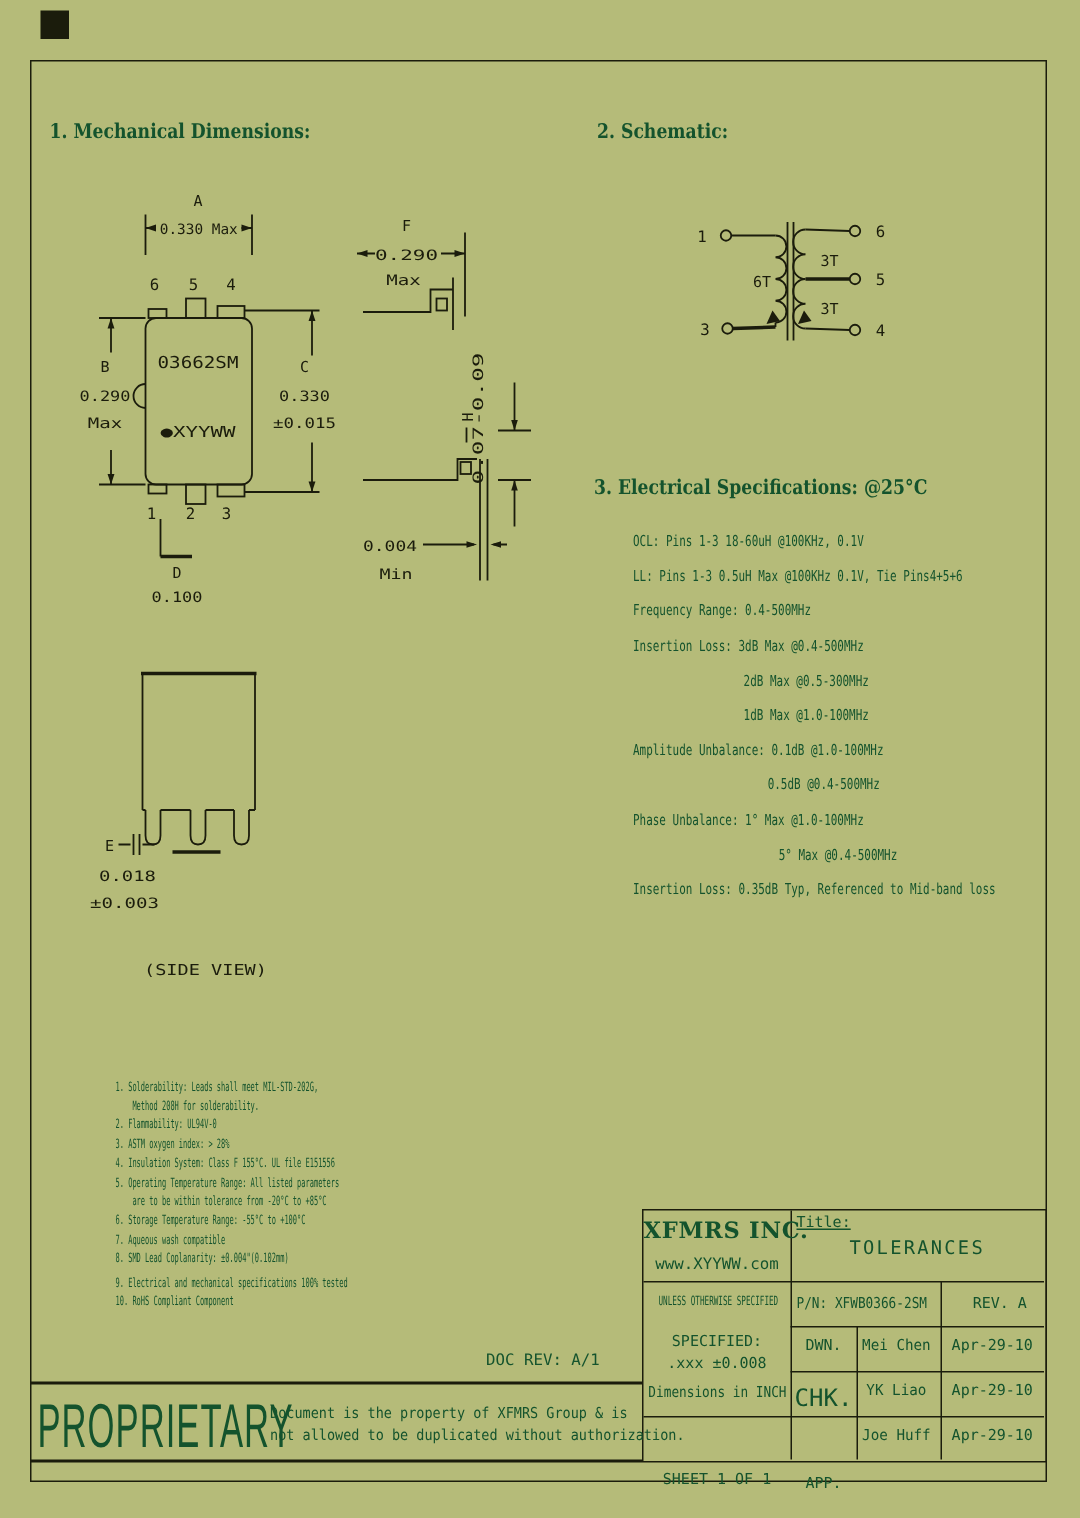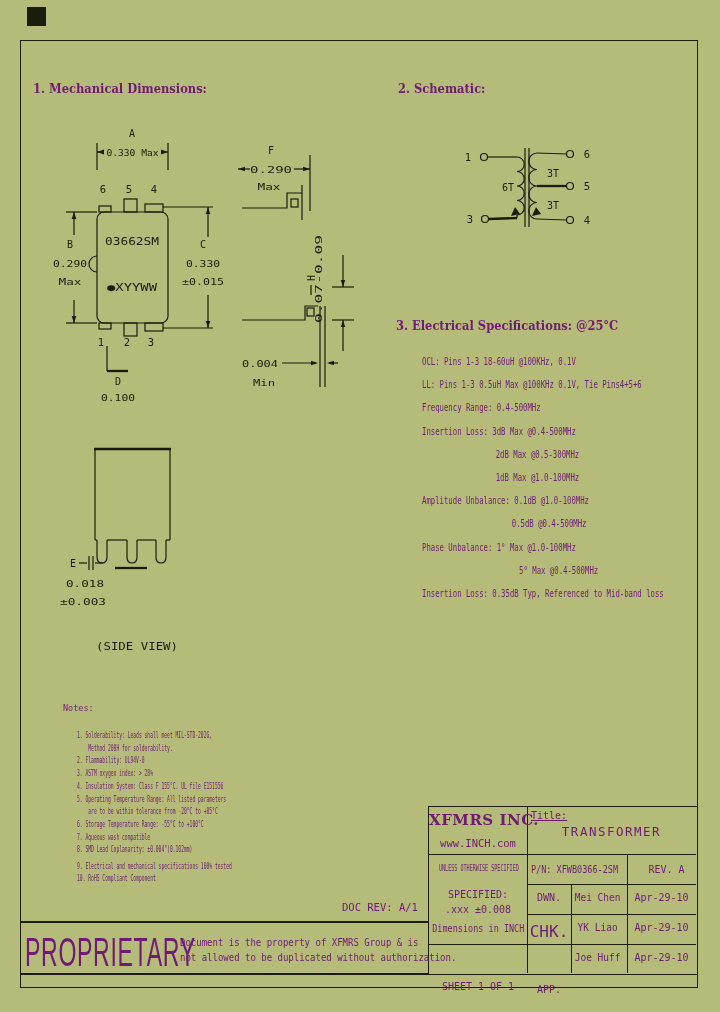--- a/index.html
+++ b/index.html
@@ -1,16 +1,16 @@
 <!DOCTYPE html>
 <html><head>
 <meta charset="utf-8">
 <style>
   html,body{margin:0;padding:0;background:#b5bb79;}
-  .page{position:relative;width:720px;height:1012px;background:#b5bb79;color:#701a75;
+  .page{position:relative;width:720px;height:1012px;background:#b5bb79;color:#14532d;
         font-family:"DejaVu Sans Mono",monospace;overflow:hidden;}
   .abs{position:absolute;}
   .hdr{font-family:"DejaVu Serif",serif;font-weight:bold;font-size:13.5px;
        transform:scaleX(0.85);transform-origin:0 0;white-space:pre;}
   .frame{position:absolute;left:20px;top:40px;width:678px;height:948px;
          border:1.6px solid #1b1c0c;box-sizing:border-box;}
   .cornersq{position:absolute;left:27px;top:7px;width:19px;height:19px;background:#1b1c0c;}
   .specs{transform:scaleX(0.73);transform-origin:0 0;width:460px;}
   .sline{font-size:10px;line-height:23.2px;white-space:pre;}
   .ind1{padding-left:101px;} .ind2{padding-left:123px;} .ind3{padding-left:133px;}
@@ -198,52 +198,51 @@
     <div class="sline ind1">2dB Max @0.5-300MHz</div>
     <div class="sline ind1">1dB Max @1.0-100MHz</div>
     <div class="sline">Amplitude Unbalance: 0.1dB @1.0-100MHz</div>
     <div class="sline ind2">0.5dB @0.4-500MHz</div>
     <div class="sline">Phase Unbalance: 1° Max @1.0-100MHz</div>
     <div class="sline ind3">5° Max @0.4-500MHz</div>
     <div class="sline">Insertion Loss: 0.35dB Typ, Referenced to Mid-band loss</div>
   </div>
 
   <div class="abs" style="left:63px;top:703px;">
-    <div class="noteshead">Notes:</div>
     <div style="margin-left:14px;margin-top:16px;">
       <div class="note">1. Solderability: Leads shall meet MIL-STD-202G,
     Method 208H for solderability.</div>
       <div class="note">2. Flammability: UL94V-0</div>
       <div class="note">3. ASTM oxygen index: &gt; 28%</div>
       <div class="note">4. Insulation System: Class F 155°C. UL file E151556</div>
       <div class="note">5. Operating Temperature Range: All listed parameters
     are to be within tolerance from -20°C to +85°C</div>
       <div class="note">6. Storage Temperature Range: -55°C to +100°C</div>
       <div class="note">7. Aqueous wash compatible</div>
       <div class="note">8. SMD Lead Coplanarity: ±0.004"(0.102mm)</div>
       <div class="note gap">9. Electrical and mechanical specifications 100% tested</div>
       <div class="note">10. RoHS Compliant Component</div>
     </div>
   </div>
 
-  <div class="abs" style="left:342px;top:901px;font-size:10.5px;white-space:pre;">DOC REV: A/1</div>
+  <div class="abs" style="left:324px;top:901px;font-size:10.5px;white-space:pre;">DOC REV: A/1</div>
 
   <div class="tb">
     <div class="tline" style="left:0;top:47px;width:267px;height:1.4px;"></div>
     <div class="tline" style="left:98px;top:77px;width:169px;height:1.4px;"></div>
     <div class="tline" style="left:98px;top:107px;width:169px;height:1.4px;"></div>
     <div class="tline" style="left:0;top:137px;width:267px;height:1.4px;"></div>
     <div class="tline" style="left:98px;top:0;width:1.4px;height:166px;"></div>
     <div class="tline" style="left:142px;top:77px;width:1.4px;height:89px;"></div>
     <div class="tline" style="left:198px;top:47px;width:1.4px;height:119px;"></div>
 
     <div class="cell ctr" style="left:0;top:4px;width:98px;font-family:'DejaVu Serif',serif;font-weight:bold;font-size:15px;letter-spacing:0.5px;text-align:center;">XFMRS INC.</div>
-    <div class="cell ctr" style="left:0;top:30px;width:98px;font-size:10.5px;">www.INCH.com</div>
+    <div class="cell ctr" style="left:0;top:30px;width:98px;font-size:10.5px;">www.XYYWW.com</div>
     <div class="cell" style="left:102px;top:3px;font-size:10px;text-decoration:underline;">Title:</div>
-    <div class="cell ctr" style="left:98px;top:17px;width:169px;font-size:12.5px;letter-spacing:1.5px;">TRANSFORMER</div>
+    <div class="cell ctr" style="left:98px;top:17px;width:169px;font-size:12.5px;letter-spacing:1.5px;">TOLERANCES</div>
 
     <div class="cell ctr" style="left:1px;top:56px;width:163px;font-size:8.5px;transform:scaleX(0.6);transform-origin:0 0;">UNLESS OTHERWISE SPECIFIED</div>
     <div class="cell" style="left:102px;top:57px;font-size:10px;transform:scaleX(0.85);transform-origin:0 0;">P/N: XFWB0366-2SM</div>
     <div class="cell ctr" style="left:198px;top:57px;width:79px;font-size:10px;">REV. A</div>
 
     <div class="cell ctr" style="left:0;top:82px;width:98px;font-size:10px;">SPECIFIED:</div>
     <div class="cell ctr" style="left:0;top:97px;width:98px;font-size:10px;">.xxx ±0.008</div>
     <div class="cell ctr" style="left:0;top:116px;width:116px;font-size:10px;transform:scaleX(0.85);transform-origin:0 0;">Dimensions in INCH</div>
     <div class="cell ctr" style="left:0;top:146px;width:98px;font-size:10px;margin-top:28px;">SHEET 1 OF 1</div>
 

